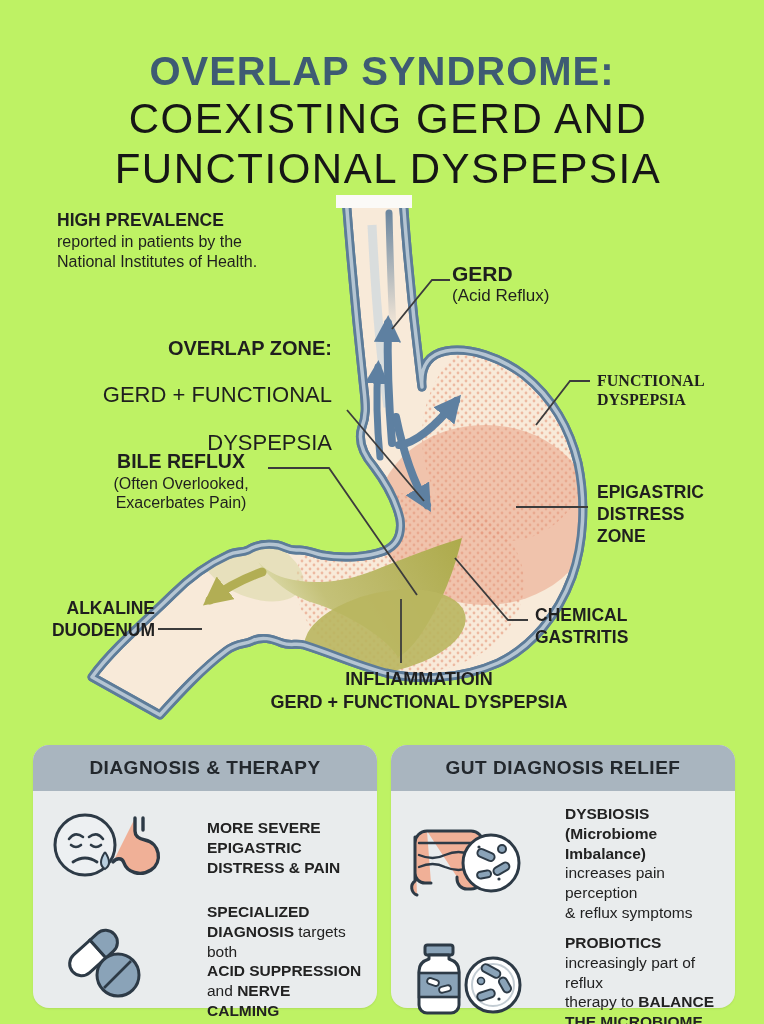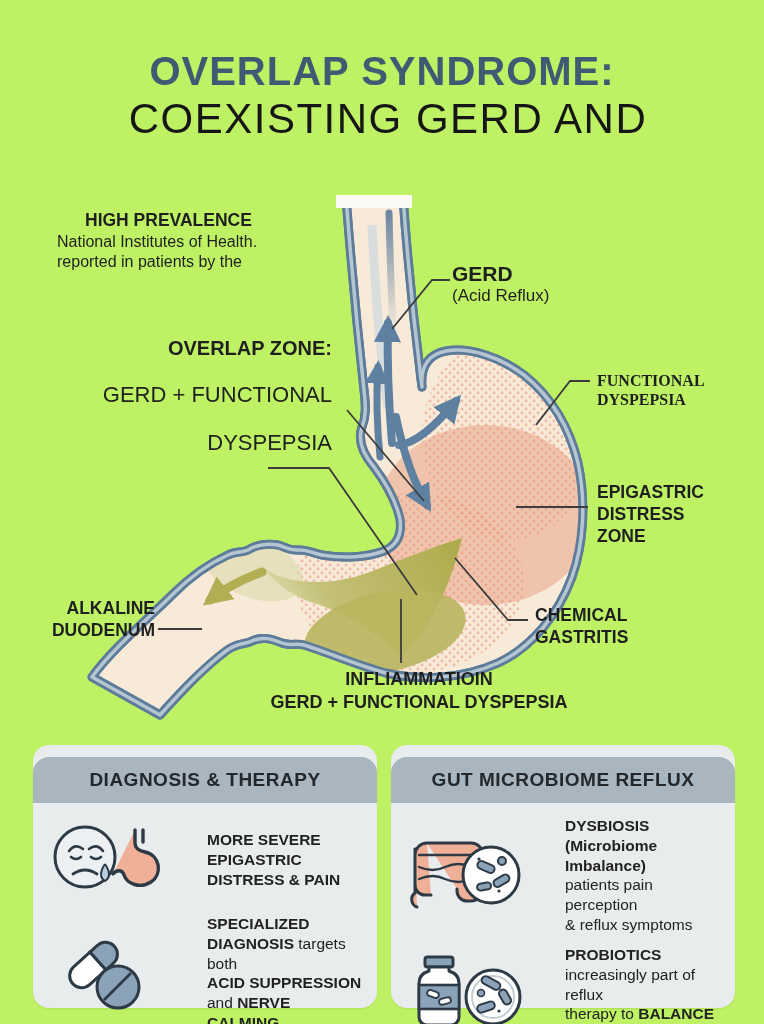--- a/index.html
+++ b/index.html
@@ -12,21 +12,21 @@
   .title-line2,.title-line3{font-size:42px;font-weight:400;letter-spacing:1.5px;color:#161616;line-height:1.18;margin-left:12px;}
 
   
   .diagram{position:absolute;top:195px;left:0;width:764px;height:548px;}
   .diagram svg{position:absolute;top:0;left:0;}
   .lbl{position:absolute;color:#1f1f1f;}
   .lbl .h{font-weight:800;}
   .lbl .r{font-weight:400;}
 
   .lbl-prevalence{left:57px;top:15px;font-size:16px;line-height:1.25;}
-  .lbl-prevalence .h{font-size:17.5px;margin-left:28px;}
+  .lbl-prevalence .h{font-size:17.5px;}
   .lbl-gerd{left:452px;top:66px;line-height:1.2;}
   .lbl-gerd .h{font-size:21px;}
   .lbl-gerd .r{font-size:17px;}
   .lbl-overlap{right:432px;top:141px;text-align:right;line-height:1.25;}
   .lbl-overlap .h{font-size:20px;text-align:right;}
   .lbl-overlap .r{font-size:22px;margin-top:20px;}
   .lbl-fd{left:597px;top:176px;font-size:16px;font-weight:800;line-height:1.2;font-family:Liberation Serif, serif;}
   .lbl-bile{left:92px;top:255px;width:178px;text-align:center;line-height:1.22;}
   .lbl-bile .h{font-size:19.5px;}
   .lbl-bile .r{font-size:16px;}
@@ -34,35 +34,36 @@
   .lbl-chem{left:535px;top:410px;font-size:17.5px;font-weight:800;line-height:1.25;}
   .lbl-alk{right:609px;top:403px;text-align:right;font-size:17.5px;font-weight:800;line-height:1.25;margin-left:21px;}
   .lbl-infl{left:224px;top:473px;width:390px;text-align:center;font-size:18px;font-weight:800;line-height:1.3;}
 
   
   .cards{position:absolute;top:745px;left:0;width:764px;}
   .card{position:absolute;width:344px;height:263px;border-radius:16px;background:#e9eced;box-shadow:0 1px 2px rgba(0,0,0,.08);}
   .card-left{left:33px;}
   .card-right{left:391px;}
   .card-header{height:46px;border-radius:16px 16px 0 0;background:#a9b5bf;display:flex;align-items:center;justify-content:center;
-    font-size:19px;font-weight:800;letter-spacing:.5px;color:#23282d;margin-top:12px;}
+    font-size:19px;font-weight:800;letter-spacing:.5px;color:#23282d;}
   .card-body{padding:13px 12px 10px 12px;}
   .card-row{display:flex;align-items:center;margin-bottom:10px;}
   .card-row .icon-box{width:126px;flex:0 0 126px;display:flex;align-items:center;justify-content:center;}
   .card-row .txt{font-size:15.5px;line-height:1.28;color:#222;margin-left:36px;}
   .txt .b{font-weight:800;}
 </style>
 </head>
 <body>
 
 <div class="page">
 
   <div class="title-block">
     <div class="title-line1">OVERLAP SYNDROME:</div>
     <div class="title-line2">COEXISTING GERD AND</div>
+    <div class="title-line3">FUNCTIONAL DYSPEPSIA</div>
   </div>
 
   <div class="diagram">
     <svg width="764" height="548" viewBox="0 0 764 548">
       <defs>
         <pattern id="dots" width="8" height="8" patternUnits="userSpaceOnUse">
           <circle cx="2" cy="2" r="1.4" fill="#e5987c"></circle>
           <circle cx="6" cy="6" r="1.4" fill="#e5987c"></circle>
         </pattern>
         <linearGradient id="streakFade" x1="0" y1="0" x2="0" y2="1">
@@ -227,40 +228,45 @@
         <polyline points="528,425 508,425 455,363"></polyline>
         <polyline points="347,215 424,306"></polyline>
         <polyline points="268,273 329,273 417,400"></polyline>
         <polyline points="158,434 202,434"></polyline>
         <polyline points="401,404 401,468"></polyline>
       </g>
     </svg>
 
     <div class="lbl lbl-prevalence">
       <div class="h">HIGH PREVALENCE</div>
+      <div class="r">reported in patients by the</div>
       <div class="r">National Institutes of Health.</div>
-      <div class="r">reported in patients by the</div>
     </div>
 
     <div class="lbl lbl-gerd">
       <div class="h">GERD</div>
       <div class="r">(Acid Reflux)</div>
     </div>
 
     <div class="lbl lbl-overlap">
       <div class="h">OVERLAP ZONE:</div>
       <div class="r">GERD + FUNCTIONAL</div>
       <div class="r">DYSPEPSIA</div>
     </div>
 
     <div class="lbl lbl-fd">
       <div>FUNCTIONAL</div>
       <div>DYSPEPSIA</div>
     </div>
 
+    <div class="lbl lbl-bile">
+      <div class="h">BILE REFLUX</div>
+      <div class="r">(Often Overlooked,</div>
+      <div class="r">Exacerbates Pain)</div>
+    </div>
 
     <div class="lbl lbl-epi">
       <div>EPIGASTRIC</div>
       <div>DISTRESS</div>
       <div>ZONE</div>
     </div>
 
     <div class="lbl lbl-chem">
       <div>CHEMICAL</div>
       <div>GASTRITIS</div>
@@ -308,38 +314,38 @@
               <circle cx="60" cy="58" r="21" fill="#8aa3b8" stroke="#2d3a46" stroke-width="3"></circle>
               <line x1="46" y1="71" x2="73" y2="44" stroke="#2d3a46" stroke-width="2.6"></line>
             </svg>
           </div>
           <div class="txt"><span class="b">SPECIALIZED</span><br><span class="b">DIAGNOSIS</span><span> targets both</span><br><span class="b">ACID SUPPRESSION</span><br><span>and </span><span class="b">NERVE CALMING</span></div>
         </div>
       </div>
     </div>
 
     <div class="card card-right">
-      <div class="card-header">GUT MICROBIOME REFLUX</div>
+      <div class="card-header">GUT DIAGNOSIS RELIEF</div>
       <div class="card-body">
         <div class="card-row">
           <div class="icon-box">
             <svg width="122" height="92" viewBox="0 0 122 92">
               <path d="M22 14 h44 a12 12 0 0 1 12 12 v34 a12 12 0 0 1 -12 12 h-4 a10 10 0 0 1 -10 -10 v-2
                        M22 14 a12 12 0 0 0 -12 12 v30 a10 10 0 0 0 10 10 l6 0 m-16 -46 v44 a8 8 0 0 0 2 14" fill="#f0b097" stroke="#2d3a46" stroke-width="3" stroke-linecap="round" stroke-linejoin="round"></path>
               <path d="M14 26 h52 M14 38 q14 6 26 0 q14 -6 26 0 M14 50 q14 -6 26 0 q14 6 26 0" fill="none" stroke="#2d3a46" stroke-width="2.4" stroke-linecap="round"></path>
               <circle cx="86" cy="46" r="28" fill="#ffffff" stroke="#2d3a46" stroke-width="3"></circle>
               <rect x="72" y="34" width="18" height="8" rx="4" fill="#8aa3b8" stroke="#2d3a46" stroke-width="2" transform="rotate(24 81 38)"></rect>
               <rect x="88" y="48" width="17" height="8" rx="4" fill="#8aa3b8" stroke="#2d3a46" stroke-width="2" transform="rotate(-30 96 52)"></rect>
               <rect x="72" y="54" width="14" height="7" rx="3.5" fill="#8aa3b8" stroke="#2d3a46" stroke-width="2" transform="rotate(-10 79 57)"></rect>
               <circle cx="97" cy="32" r="4" fill="#8aa3b8" stroke="#2d3a46" stroke-width="2"></circle>
               <circle cx="74" cy="30" r="1.6" fill="#2d3a46"></circle>
               <circle cx="94" cy="62" r="1.6" fill="#2d3a46"></circle>
             </svg>
           </div>
-          <div class="txt"><span class="b">DYSBIOSIS</span><br><span class="b">(Microbiome Imbalance)</span><br><span>patients pain perception</span><br><span>&amp; reflux symptoms</span></div>
+          <div class="txt"><span class="b">DYSBIOSIS</span><br><span class="b">(Microbiome Imbalance)</span><br><span>increases pain perception</span><br><span>&amp; reflux symptoms</span></div>
         </div>
         <div class="card-row">
           <div class="icon-box">
             <svg width="122" height="88" viewBox="0 0 122 88">
               <rect x="20" y="6" width="28" height="10" rx="2.5" fill="#8aa3b8" stroke="#2d3a46" stroke-width="3"></rect>
               <path d="M24 16 v4 q-10 3 -10 12 v34 a8 8 0 0 0 8 8 h24 a8 8 0 0 0 8 -8 v-34 q0 -9 -10 -12 v-4 z" fill="#ffffff" stroke="#2d3a46" stroke-width="3" stroke-linejoin="round"></path>
               <rect x="14" y="34" width="40" height="24" fill="#8aa3b8" stroke="#2d3a46" stroke-width="2.6"></rect>
               <rect x="22" y="40" width="12" height="6" rx="3" fill="#ffffff" stroke="#2d3a46" stroke-width="1.8" transform="rotate(18 28 43)"></rect>
               <rect x="34" y="47" width="12" height="6" rx="3" fill="#ffffff" stroke="#2d3a46" stroke-width="1.8" transform="rotate(-14 40 50)"></rect>
               <circle cx="88" cy="46" r="27" fill="#ffffff" stroke="#2d3a46" stroke-width="3"></circle>

